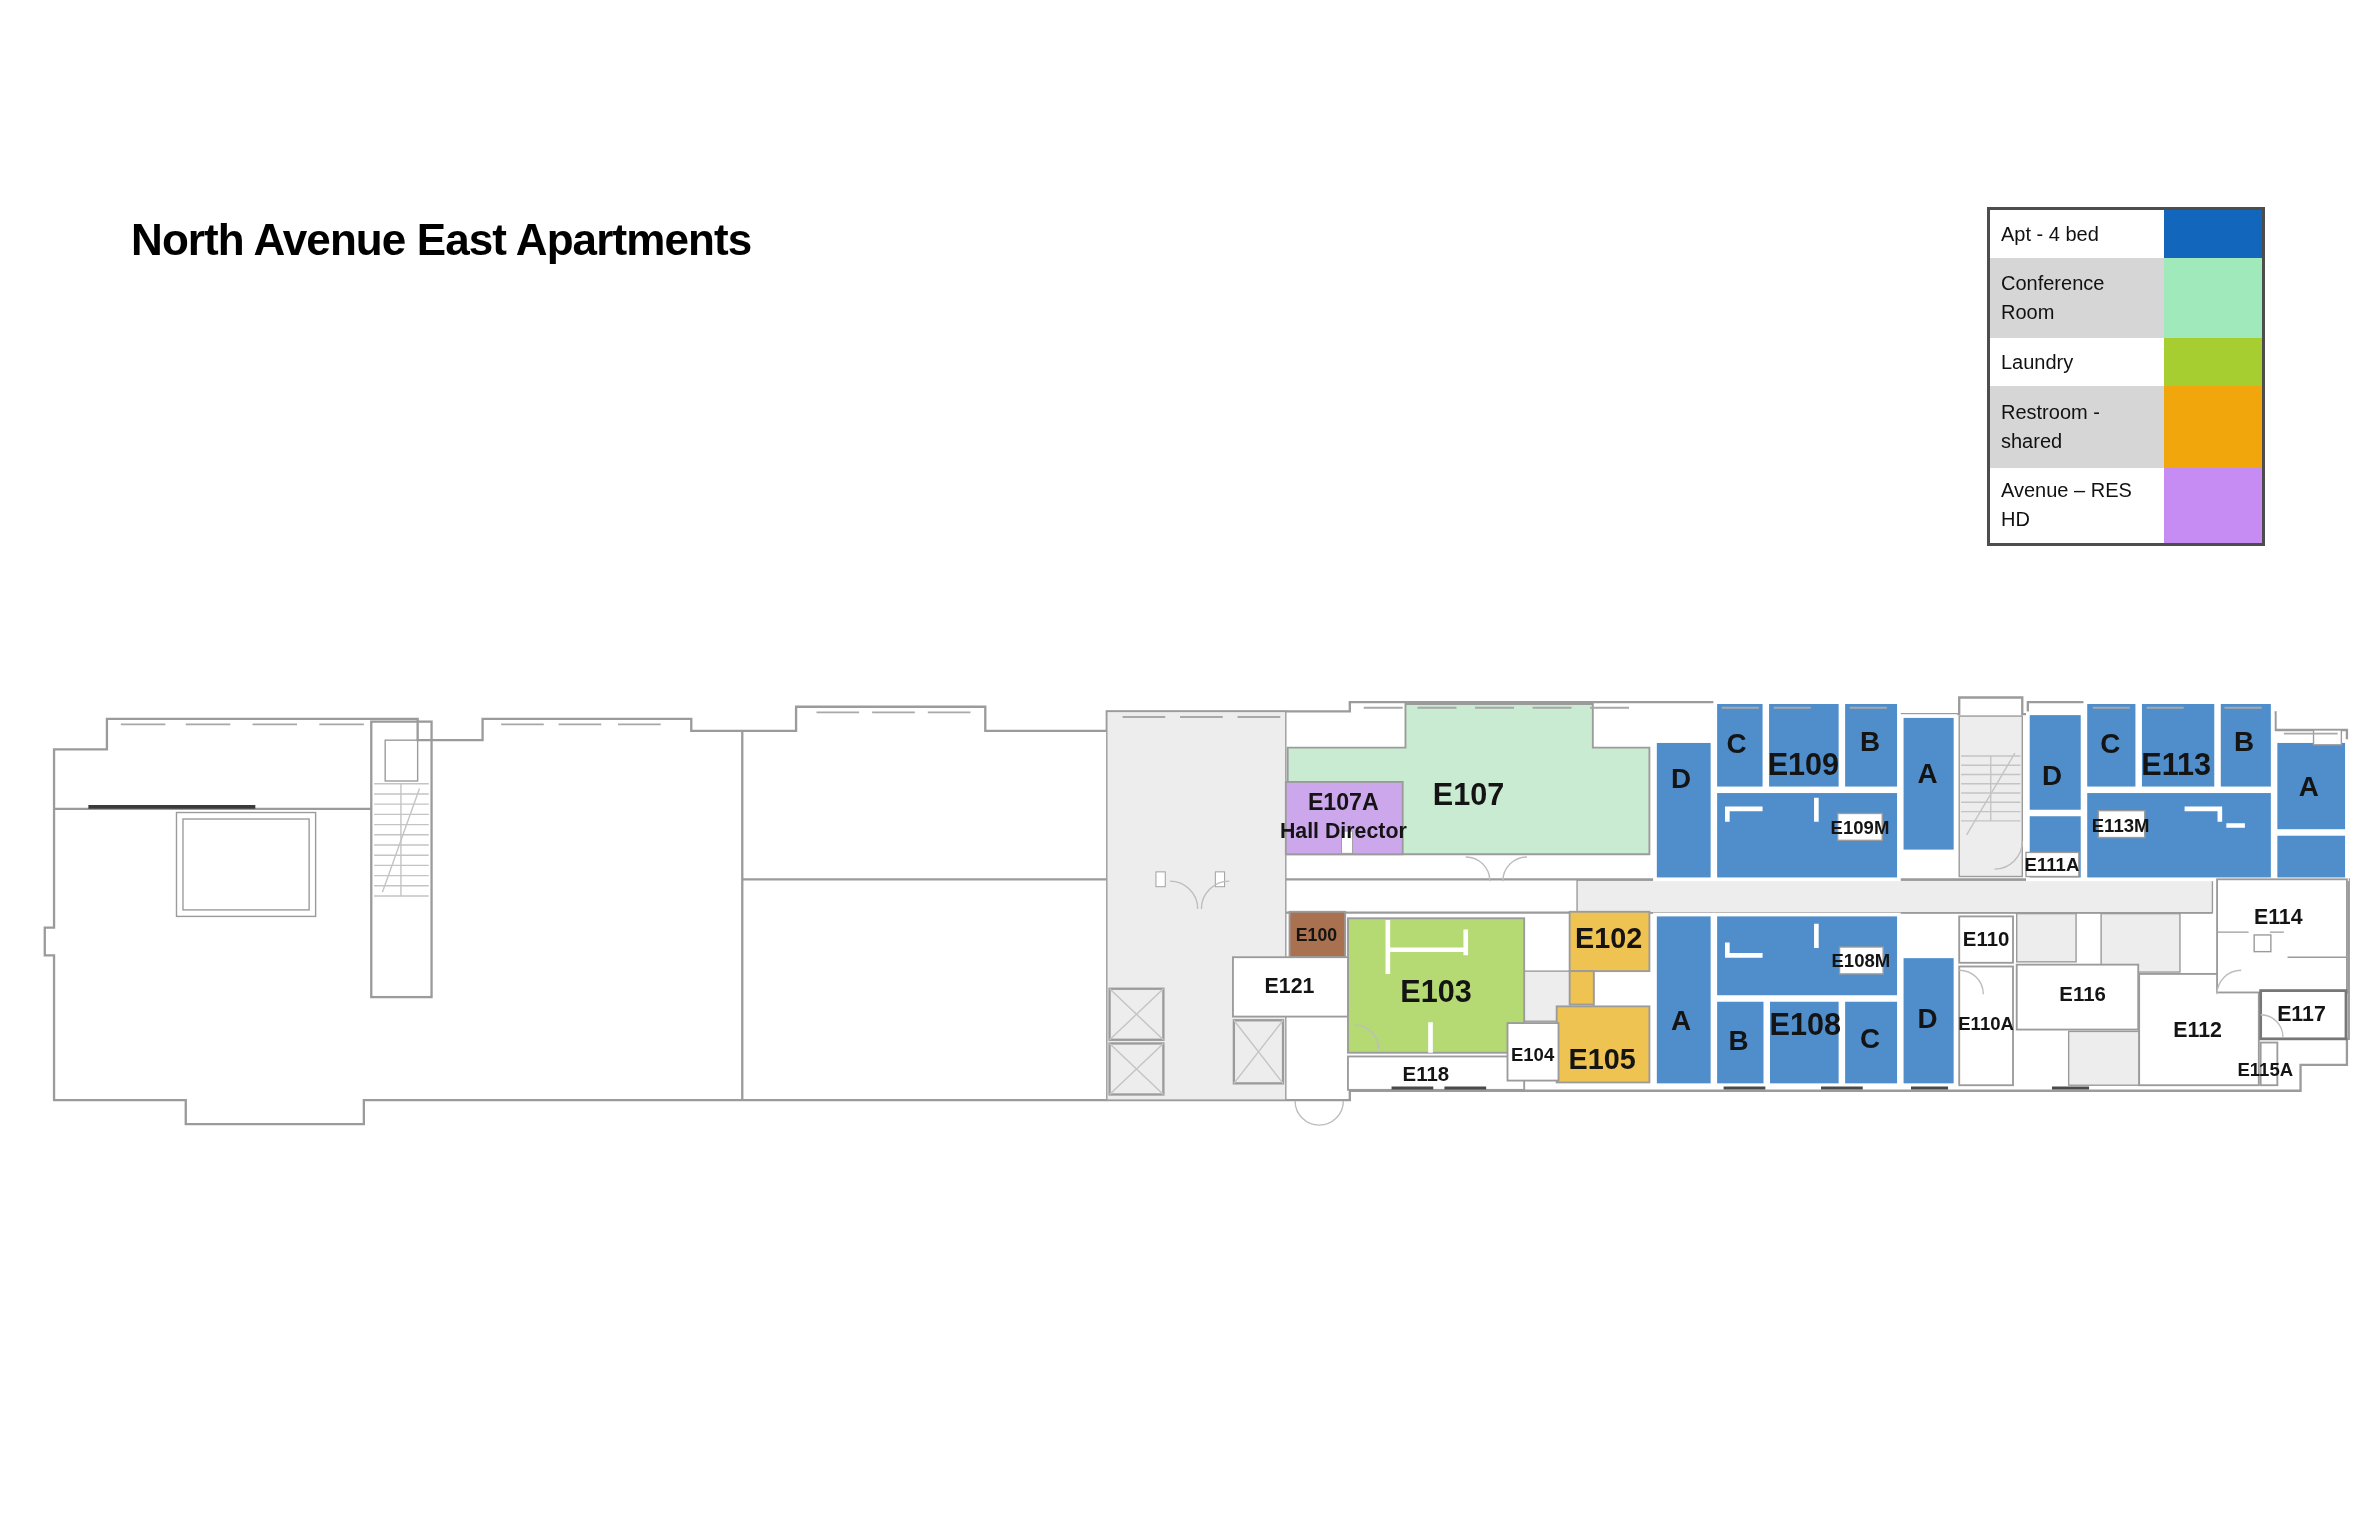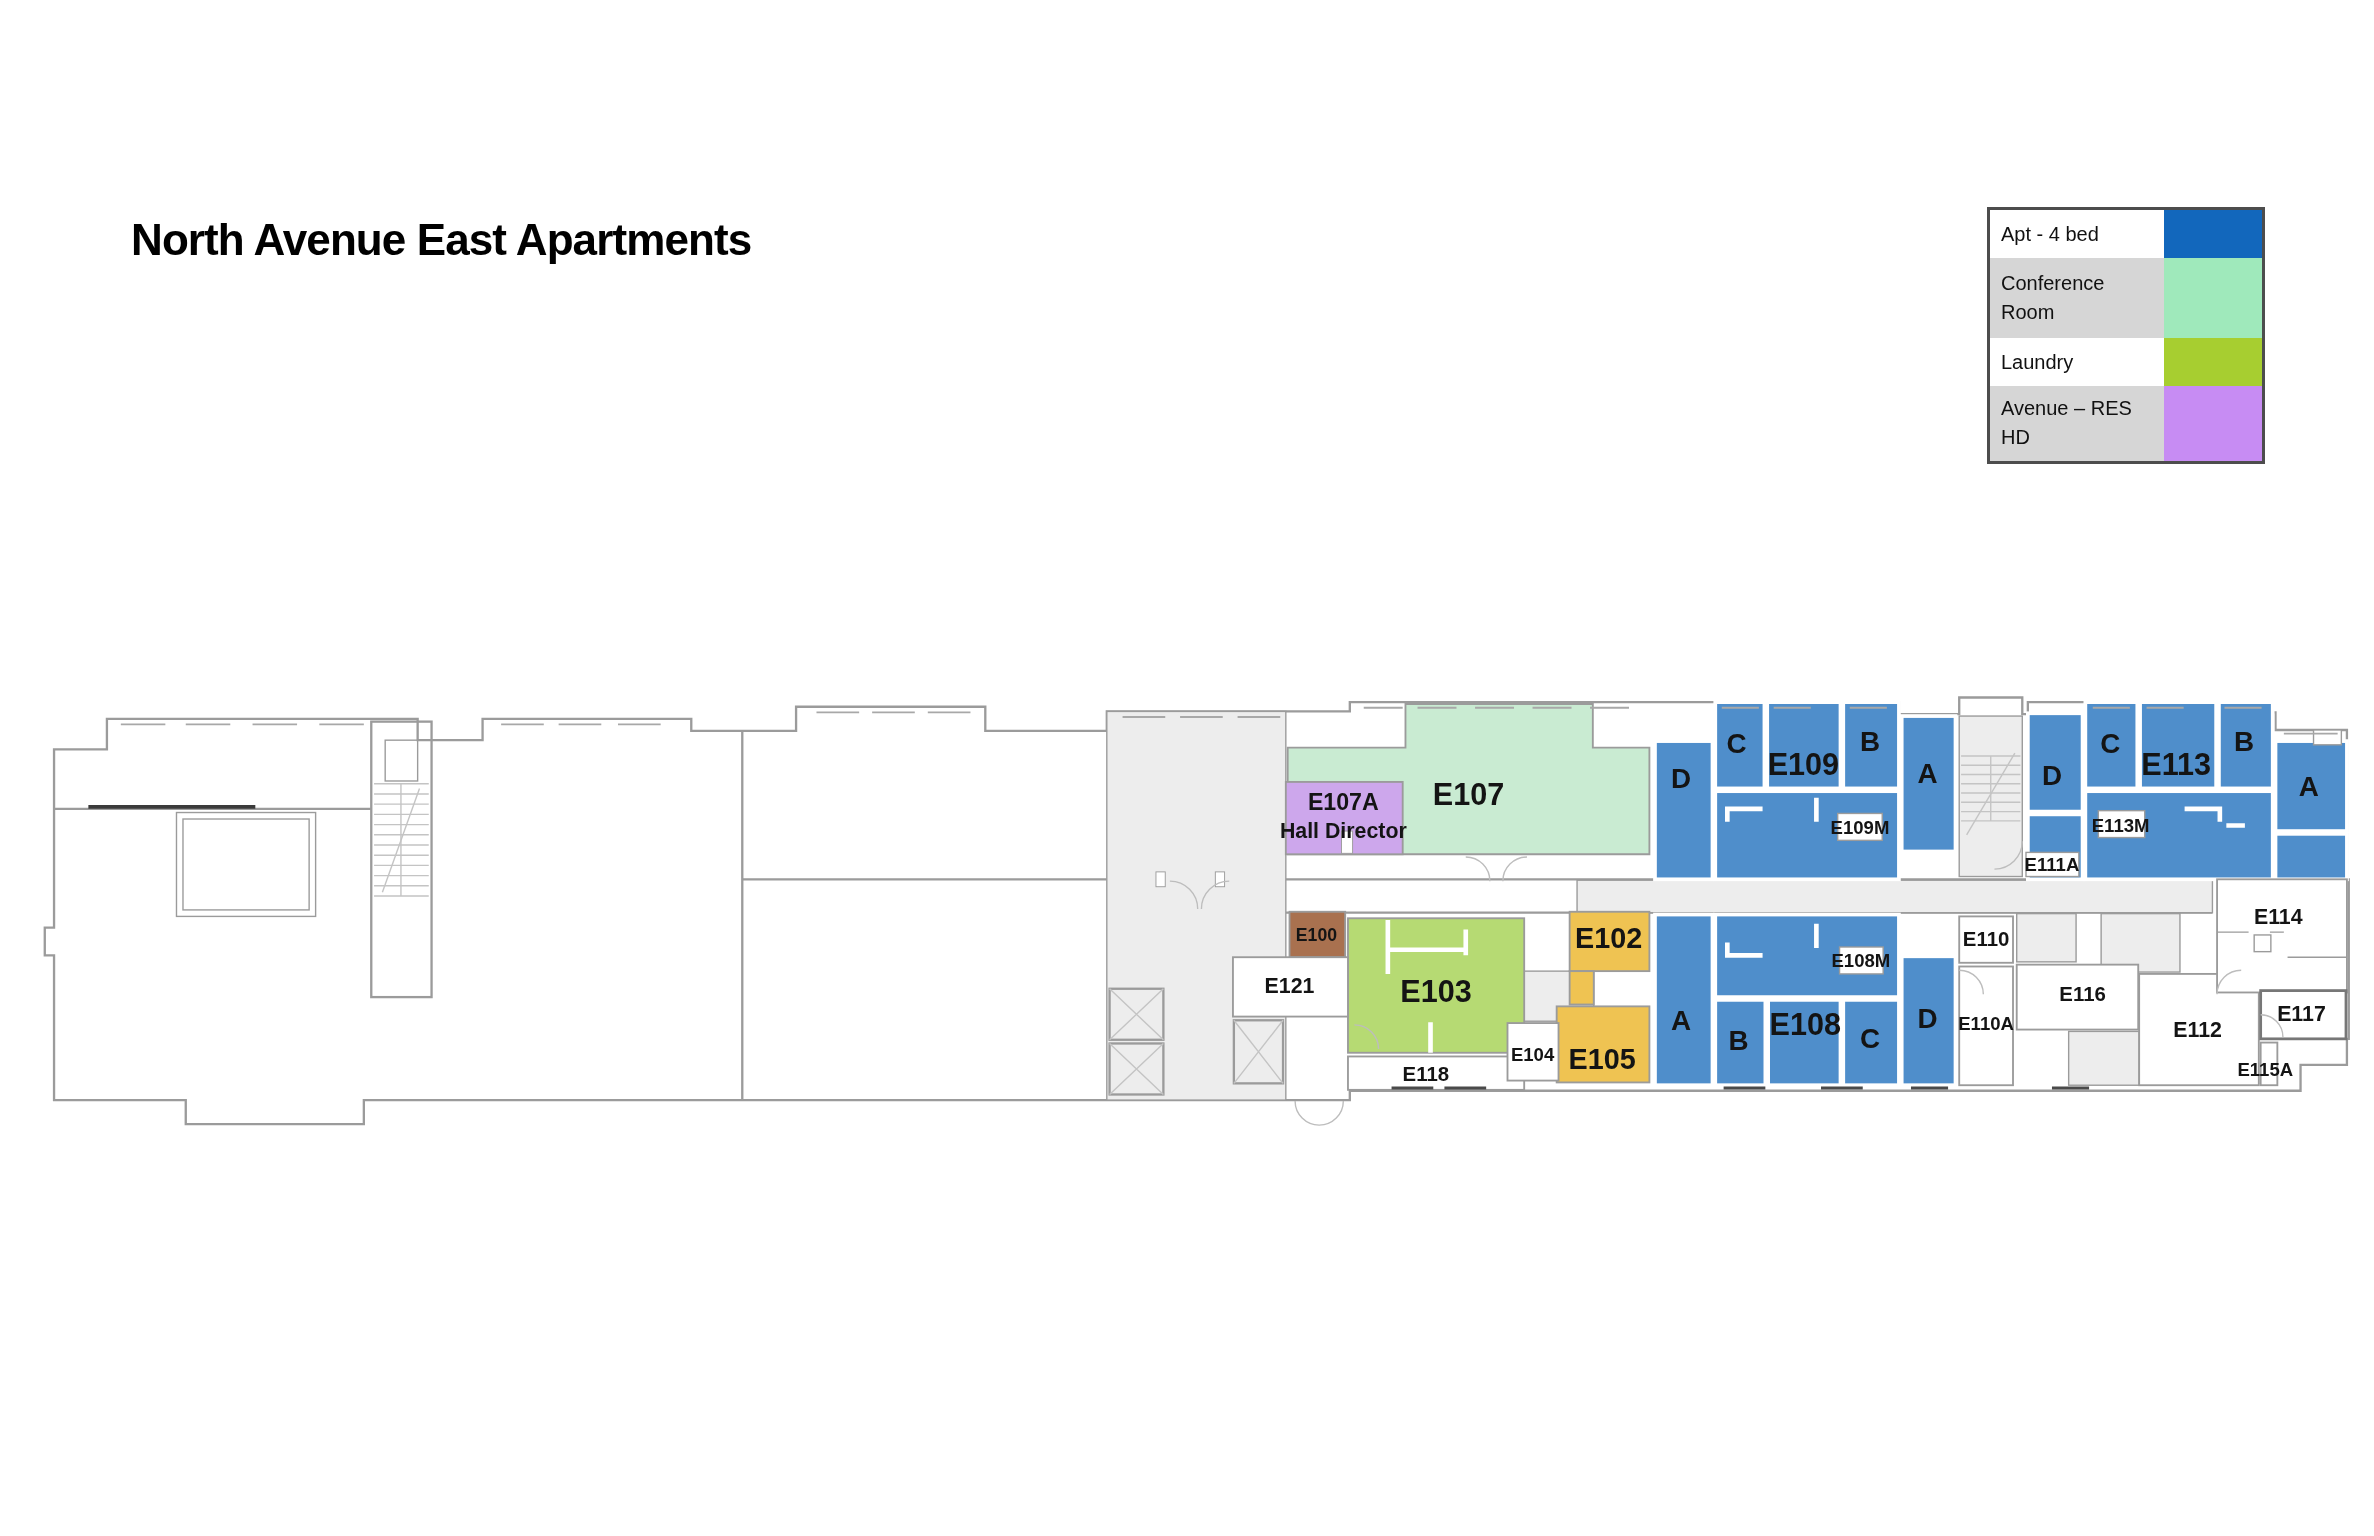--- a/index.html
+++ b/index.html
@@ -52,20 +52,24 @@
       <div class="lg-swatch" style="background-color: rgb(18, 103, 188);"></div>
     </div>
     <div class="lg-row lg-row2">
       <div class="lg-label">Conference Room</div>
       <div class="lg-swatch" style="background-color: rgb(159, 233, 187);"></div>
     </div>
     <div class="lg-row lg-row3">
       <div class="lg-label">Laundry</div>
       <div class="lg-swatch" style="background-color: rgb(167, 206, 48);"></div>
     </div>
+    <div class="lg-row lg-row4">
+      <div class="lg-label">Restroom - shared</div>
+      <div class="lg-swatch" style="background-color: rgb(241, 167, 11);"></div>
+    </div>
     <div class="lg-row lg-row5">
       <div class="lg-label">Avenue – RES HD</div>
       <div class="lg-swatch" style="background-color: rgb(199, 140, 243);"></div>
     </div>
   </div>
 
   <svg id="plan" width="2375" height="1536" viewBox="0 0 2560 1656" xmlns="http://www.w3.org/2000/svg">
 
     <path class="wall" fill="#ffffff" d="M58,808 H115 V775 H450 V798 H520 V775 H745 V788 H858 V762 H1062 V788 H1193 V767 H1455 V757
          H2047 V770 H2112 V752 H2180 V770 H2186 V757 H2448 V768 H2453 V787 H2530 V948 H2532 V1120

